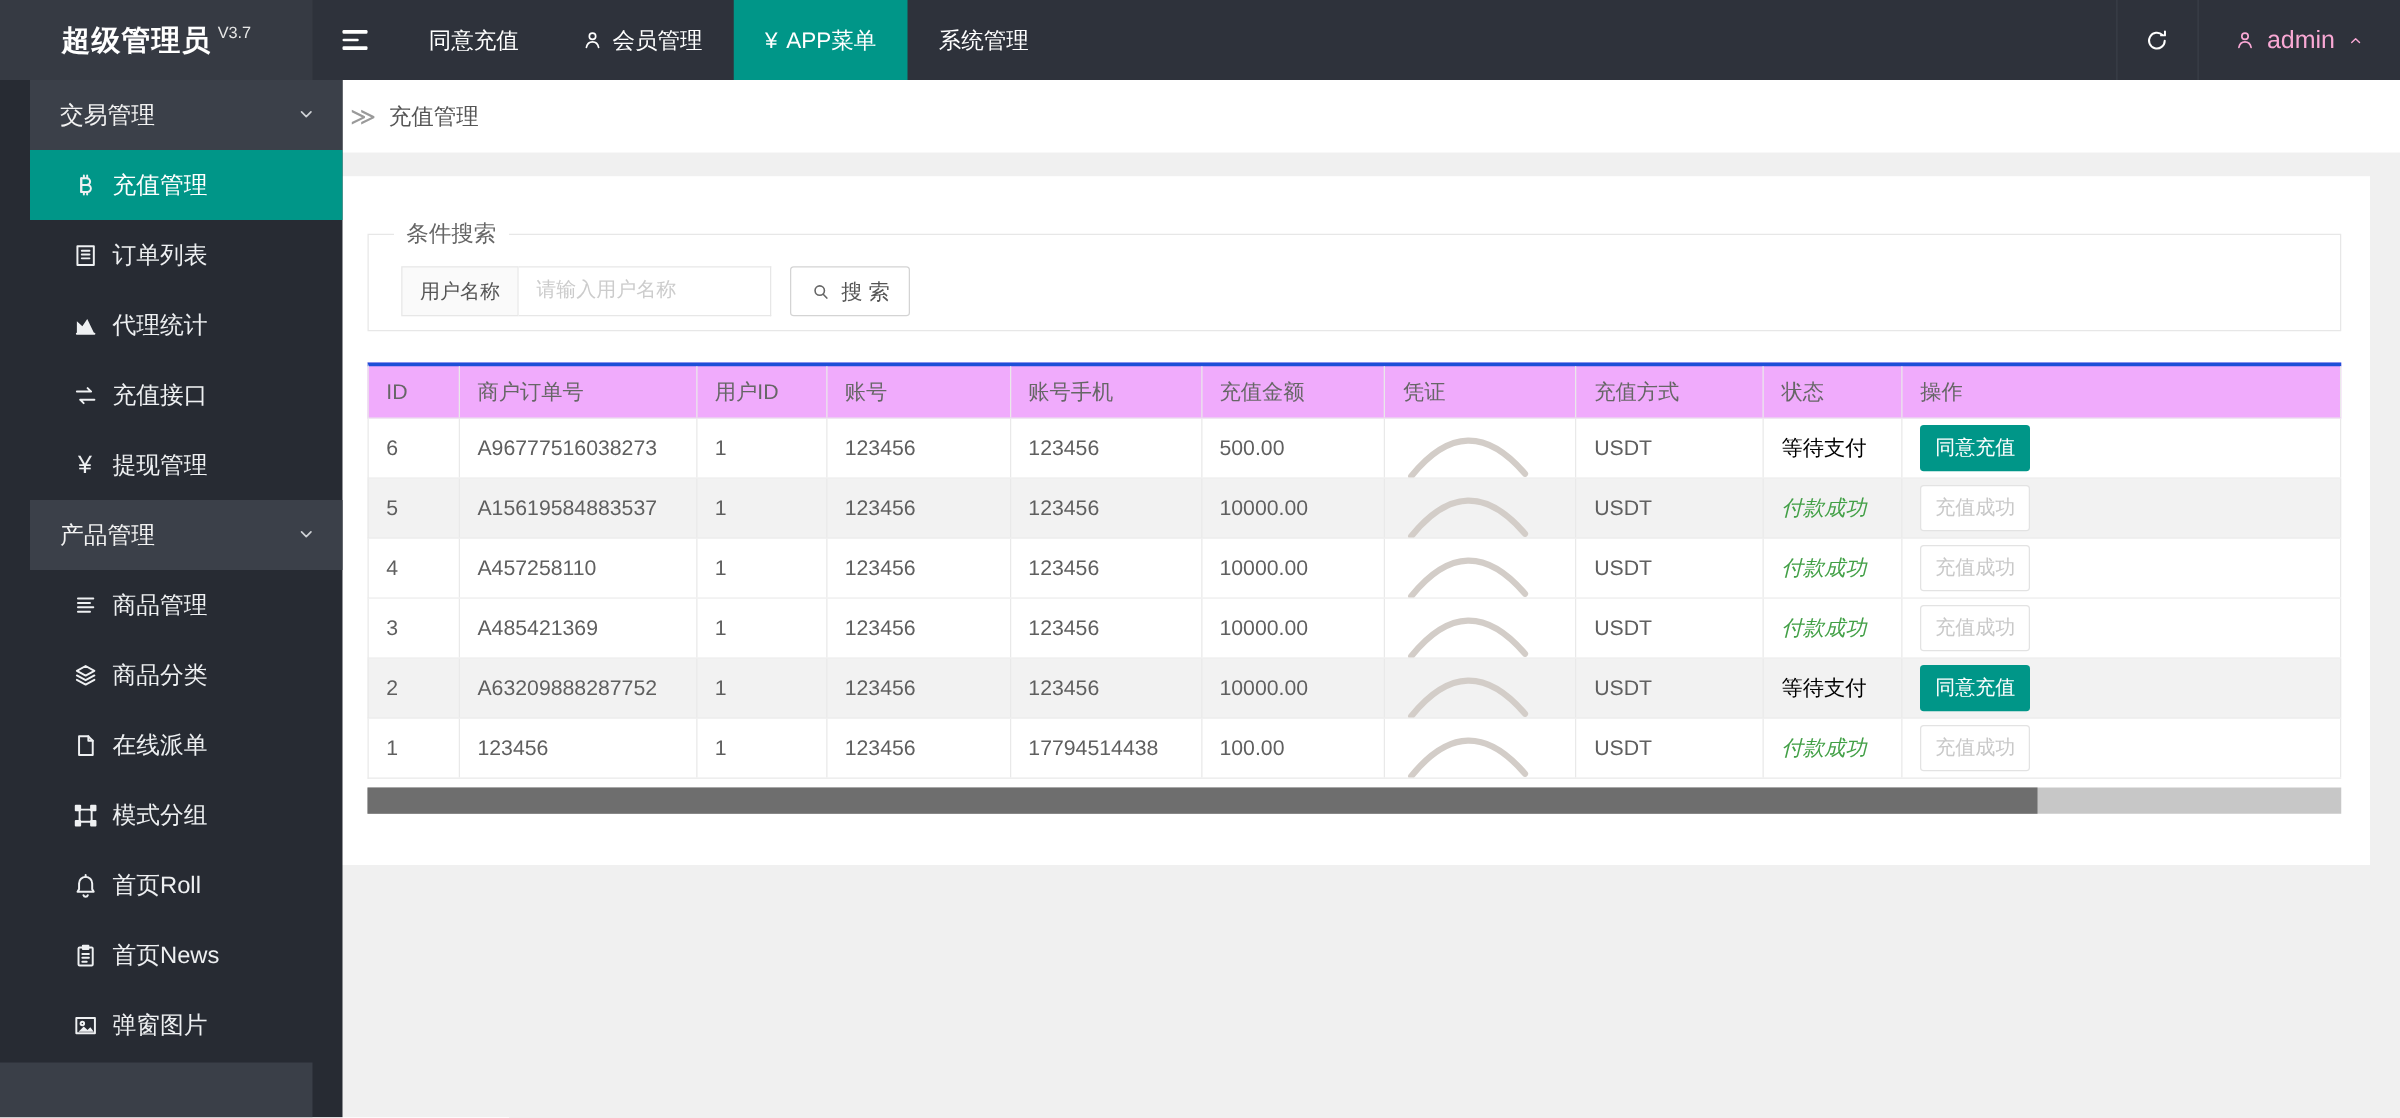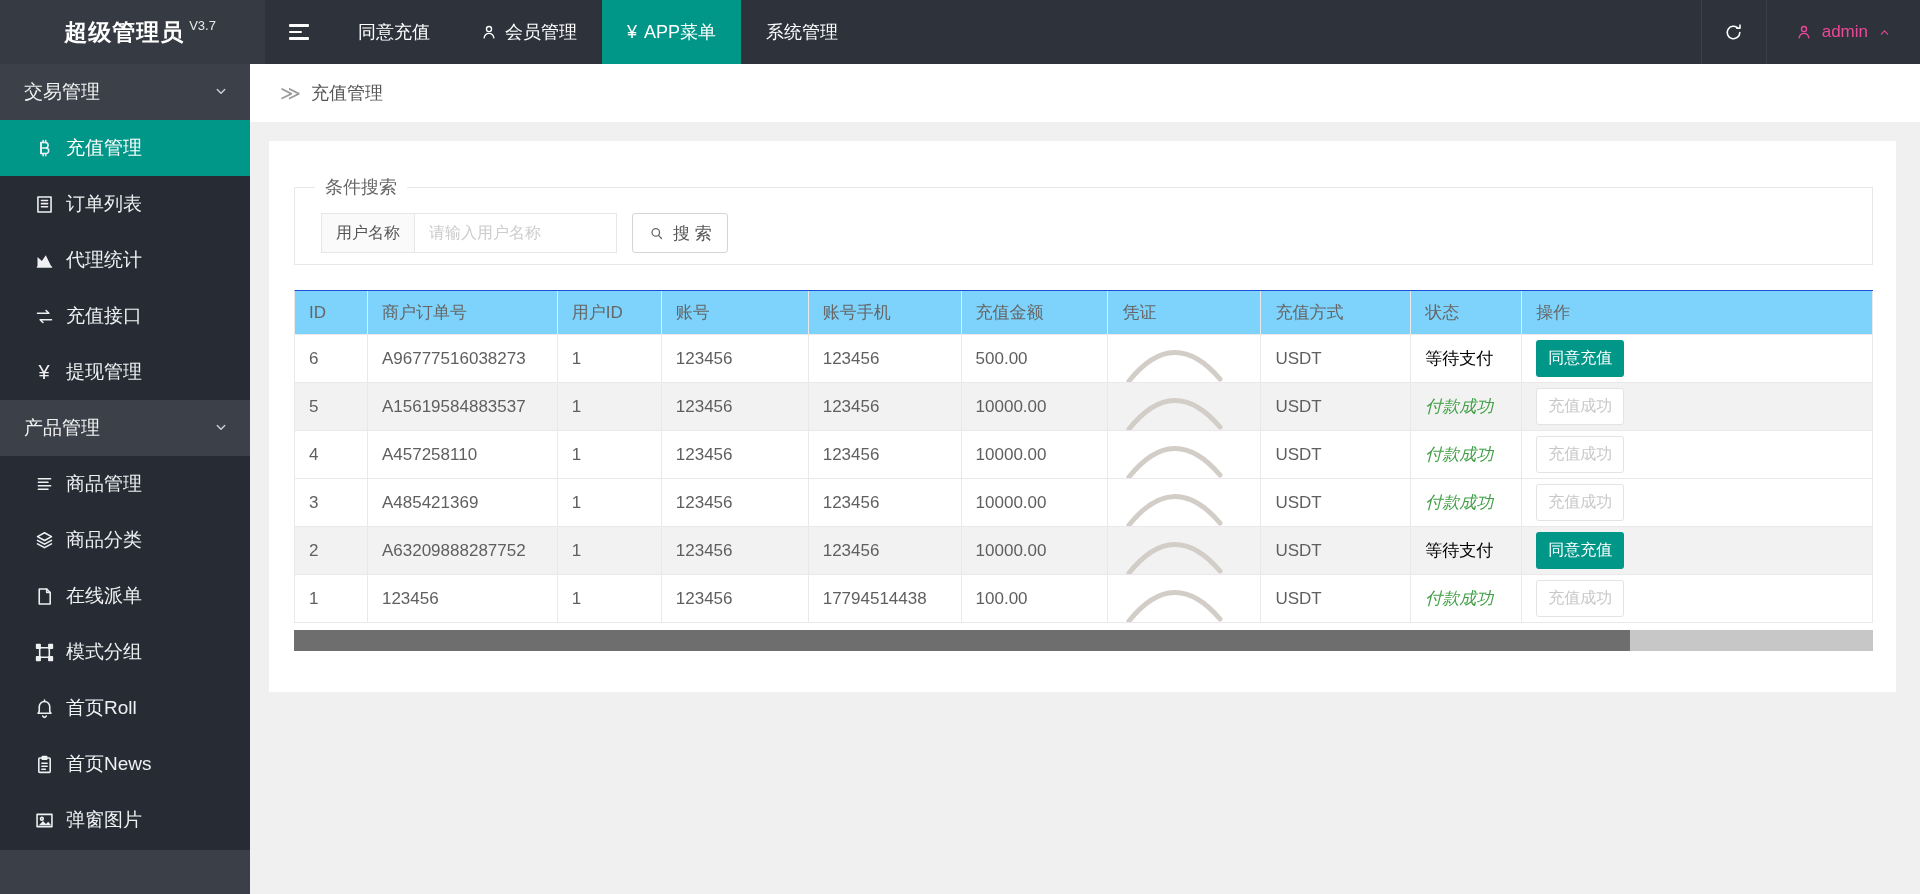--- a/index.html
+++ b/index.html
@@ -2,39 +2,39 @@
 <html><head>
 <meta charset="utf-8">
 <style>
   html,body{margin:0;padding:0;}
   body{width:1920px;height:894px;overflow:hidden;
        font-family:"Liberation Sans","DejaVu Sans",sans-serif;}
   .app{position:relative;width:1920px;height:894px;background:#f0f0f0;overflow:hidden;}
 
   
   .topbar{position:absolute;top:0;left:0;width:1920px;height:64px;background:#2e323b;display:flex;align-items:stretch;z-index:5;}
-  .logo{width:250px;background:#363a43;color:#fff;display:flex;align-items:center;justify-content:center;flex:0 0 250px;padding-left:15px;}
+  .logo{width:250px;background:#363a43;color:#fff;display:flex;align-items:center;justify-content:center;flex:0 0 250px;}
   .logo-title{font-size:23px;font-weight:bold;letter-spacing:1px;}
   .logo-ver{font-size:13px;color:#e8e8e8;margin-left:5px;position:relative;top:-7px;font-weight:normal;}
   .hamburger{width:68px;display:flex;flex-direction:column;align-items:center;justify-content:center;gap:4px;cursor:pointer;}
   .hamburger i{display:block;height:2.5px;background:#fff;border-radius:1px;}
   .hamburger i:nth-child(1){width:20px;}
   .hamburger i:nth-child(2){width:13px;align-self:flex-start;margin-left:24px;}
   .hamburger i:nth-child(3){width:20px;}
   .nav{display:flex;align-items:stretch;}
   .nav-item{display:flex;align-items:center;padding:0 25px;color:#fff;font-size:18px;cursor:pointer;gap:7px;}
   .nav-item.active{background:#009688;}
   .nav-item .yen-glyph{font-size:18px;}
   .top-right{margin-left:auto;display:flex;align-items:stretch;}
   .top-divider{width:1px;background:#3a3f48;}
   .refresh-box{width:64px;display:flex;align-items:center;justify-content:center;color:#fff;cursor:pointer;}
-  .user-box{display:flex;align-items:center;gap:9px;padding:0 28px;color:#ec4899;font-size:17px;cursor:pointer;justify-content:space-between;}
-
-  
-  .sidebar{position:absolute;top:64px;left:0;width:250px;height:830px;background:#272b33;z-index:4;}
+  .user-box{display:flex;align-items:center;gap:9px;padding:0 28px;color:#f9a8d4;font-size:20px;cursor:pointer;justify-content:space-between;}
+
+  
+  .sidebar{position:absolute;top:64px;left:0;width:250px;height:830px;background:#272b33;z-index:4;padding-left:24px;}
   .side-section{height:56px;display:flex;align-items:center;background:#3b4049;color:#f2f2f2;font-size:19px;padding-left:24px;position:relative;cursor:pointer;}
   .side-section .chev{position:absolute;right:20px;top:50%;margin-top:-10px;color:#cfd2d6;}
   .side-item{height:56px;display:flex;align-items:center;color:#eef0f2;font-size:19px;padding-left:33px;gap:11px;cursor:pointer;}
   .side-item.active{background:#009688;color:#fff;}
   .side-item .s-icon{width:22px;height:22px;display:flex;align-items:center;justify-content:center;color:#eef0f2;flex:0 0 22px;}
   .side-item .yen-glyph{font-size:20px;width:22px;text-align:center;}
   .side-footer{position:absolute;left:0;bottom:0;width:250px;height:44px;background:#3a3f48;}
 
   
   .breadcrumb{position:absolute;left:250px;top:64px;width:1670px;height:58px;background:#fff;display:flex;align-items:center;padding-left:30px;box-sizing:border-box;}
@@ -50,21 +50,21 @@
   .search-row{display:flex;align-items:center;margin:14px 0 0 26px;}
   .field-label{height:40px;box-sizing:border-box;border:1px solid #e7e7e7;background:#fafafa;color:#555;font-size:16px;display:flex;align-items:center;padding:0 14px;}
   .field-input{height:40px;box-sizing:border-box;border:1px solid #e7e7e7;border-left:none;width:202px;padding:0 14px;font-size:16px;color:#555;outline:none;}
   .field-input::placeholder{color:#ccc;}
   .search-btn{height:40px;box-sizing:border-box;margin-left:15px;border:1px solid #d4d4d4;background:#fff;border-radius:3px;display:flex;align-items:center;gap:8px;padding:17px 15px;font-size:17px;color:#555;cursor:pointer;}
   .search-btn svg{color:#666;}
 
   
   .table{position:absolute;left:25px;top:149px;width:1579px;}
   .t-row{display:flex;box-sizing:border-box;border-left:1px solid #e9e9e9;border-bottom:1px solid #e9e9e9;background:#fff;height:48px;}
-  .t-row.head{background:#7dd3fc;border-top:1px solid #1d4ed8;height:45px;}
+  .t-row.head{background:#f0abfc;border-top:3px solid #1d4ed8;height:45px;}
   .t-row.striped{background:#f2f2f2;}
   .t-cell{box-sizing:border-box;border-right:1px solid #e9e9e9;display:flex;align-items:center;padding-left:14px;font-size:17px;color:#5f5f5f;overflow:hidden;}
   .t-row.head .t-cell{color:#666;}
   .status-pending{color:#000000;}
   .status-success{color:#43a047;font-style:italic;}
   .btn-approve{background:#009688;color:#fff;border:none;border-radius:3px;font-size:16px;padding:8px 12px;cursor:pointer;font-family:inherit;}
   .btn-disabled{background:#fff;color:#c8c8c8;border:1px solid #e3e3e3;border-radius:3px;font-size:16px;padding:7px 11px;font-family:inherit;}
   .voucher-arc{margin-top:10px;}
 
   

